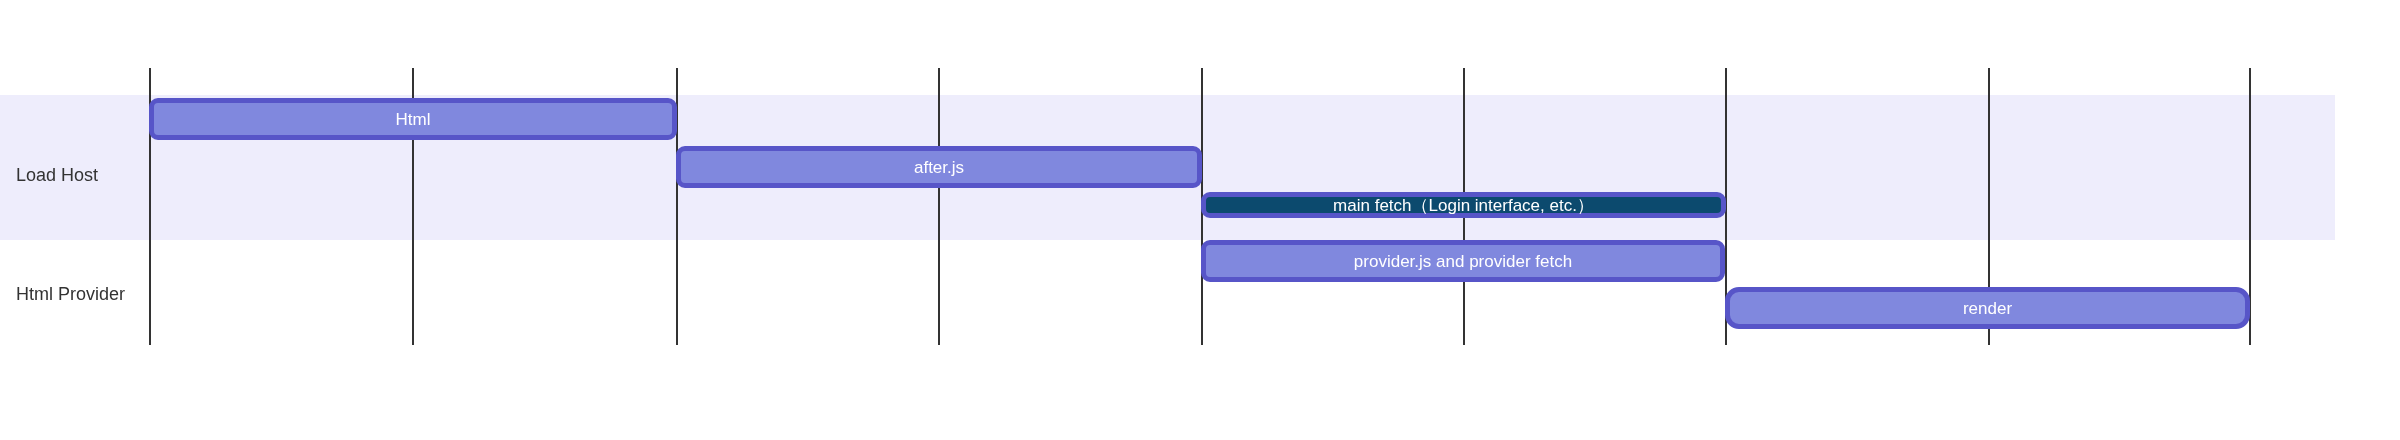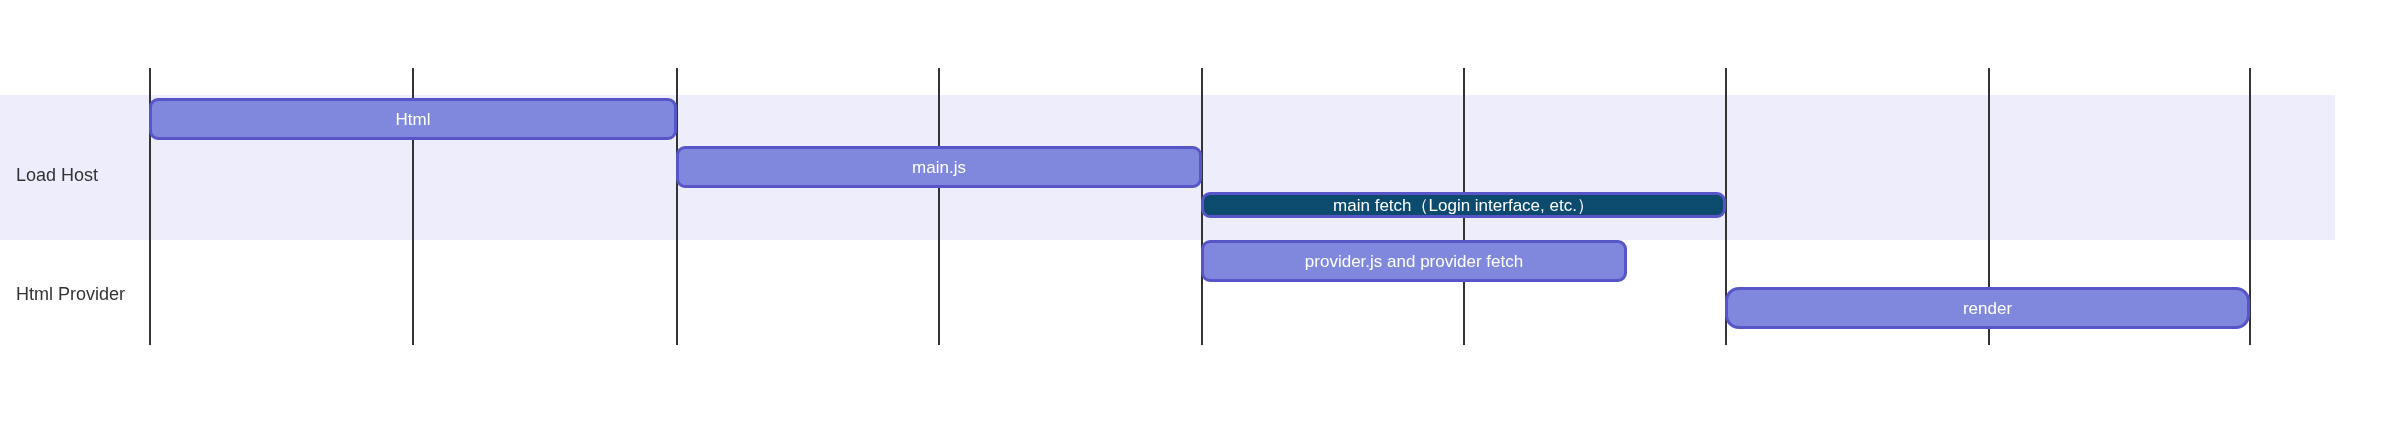--- a/index.html
+++ b/index.html
@@ -72,21 +72,21 @@
     line-height: 1;
     text-align: center;
   }
 
   
   .task-bar {
     position: absolute;
     height: 42px;
     box-sizing: border-box;
     background: #8088de;
-    border: 3px solid #a21caf;
+    border: 5px solid #a21caf;
     border-radius: 9px;
     display: flex;
     align-items: center;
     justify-content: center;
     overflow: visible;
   }
   .task-bar-label {
     font-size: 17px;
     color: #ffffff;
     white-space: nowrap;
@@ -117,26 +117,26 @@
       </div>
     <div id="catlabel-layer">
         <div class="cat-label" style="top: 166px; color: rgb(51, 51, 51);">Load Host</div>
         <div class="cat-label" style="top: 285px; color: rgb(51, 51, 51);">Html Provider</div>
       </div>
     <div id="bars-layer">
         <div class="task-bar" style="left: 149px; top: 98px; width: 528px; height: 42px; background: rgb(128, 136, 222); border-color: rgb(87, 85, 200);">
           <span class="task-bar-label" style="color: rgb(255, 255, 255);">Html</span>
         </div>
         <div class="task-bar" style="left: 676px; top: 146px; width: 526px; height: 42px; background: rgb(128, 136, 222); border-color: rgb(87, 85, 200);">
-          <span class="task-bar-label" style="color: rgb(255, 255, 255);">main.js</span>
+          <span class="task-bar-label" style="color: rgb(255, 255, 255);">after.js</span>
         </div>
         <div class="task-bar" style="left: 1201px; top: 192px; width: 525px; height: 26px; background: #0c4a6e; border-color: rgb(87, 85, 200);">
           <span class="task-bar-label" style="color: rgb(255, 255, 255);">main fetch（Login interface, etc.）</span>
         </div>
-        <div class="task-bar" style="left: 1201px; top: 240px; width: 426px; height: 42px; background: rgb(128, 136, 222); border-color: rgb(87, 85, 200);">
+        <div class="task-bar" style="left: 1201px; top: 240px; width: 524px; height: 42px; background: rgb(128, 136, 222); border-color: rgb(87, 85, 200);">
           <span class="task-bar-label" style="color: rgb(255, 255, 255);">provider.js and provider fetch</span>
         </div>
         <div class="task-bar" style="left: 1725px; top: 287px; width: 525px; height: 42px; background: rgb(128, 136, 222); border-color: rgb(87, 85, 200); border-radius: 14px;">
           <span class="task-bar-label" style="color: rgb(255, 255, 255);">render</span>
         </div>
       </div>
   </div>
 
 </div>
 

